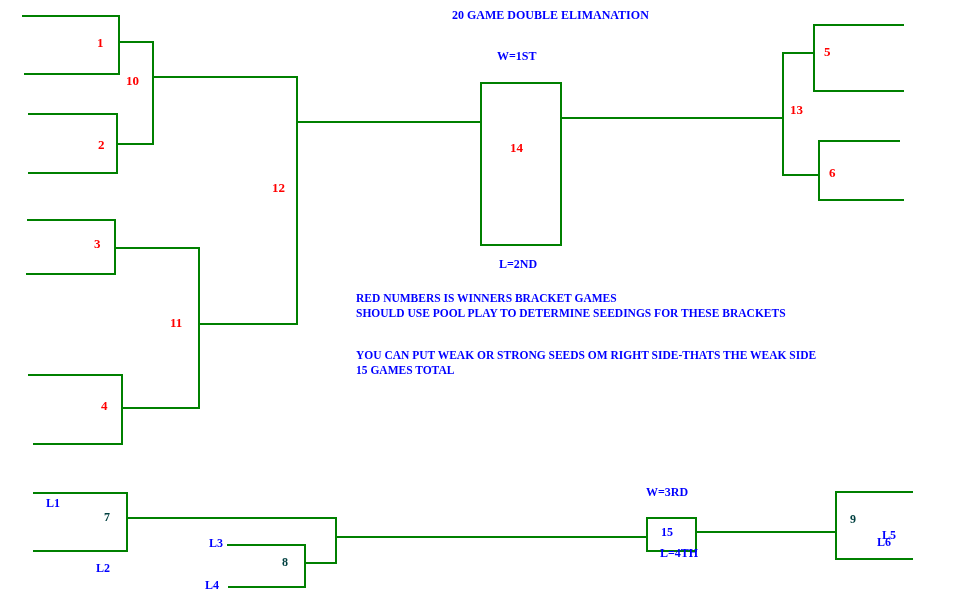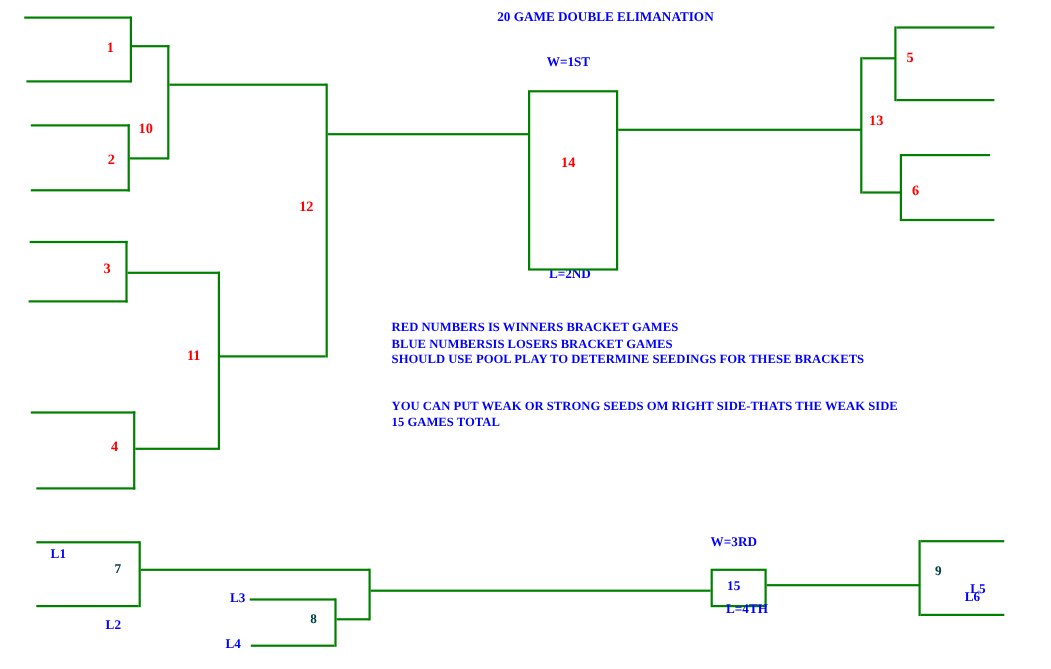--- a/index.html
+++ b/index.html
@@ -16,37 +16,37 @@
          font-size:11.5px;line-height:14.5px;white-space:nowrap;}
   .notes .gap{margin-top:28px;font-family:Liberation Serif, serif;}
 </style>
 </head>
 <body>
 
 <div id="canvas">
 
   <div class="lbl title" style="left:452px;top:9px;">20 GAME DOUBLE ELIMANATION</div>
   <div class="lbl blue" style="left:497px;top:50px;">W=1ST</div>
-  <div class="lbl blue" style="left:499px;top:243px;">L=2ND</div>
+  <div class="lbl blue" style="left:499px;top:258px;">L=2ND</div>
 
   <div class="line" style="left:22px;top:15px;width:97px;height:2px;"></div>
   <div class="line" style="left:118px;top:15px;width:2px;height:60px;"></div>
   <div class="line" style="left:24px;top:73px;width:95px;height:2px;"></div>
   <div class="line" style="left:120px;top:41px;width:34px;height:2px;"></div>
   <div class="lbl red" style="left:97px;top:36px;">1</div>
 
   <div class="line" style="left:28px;top:113px;width:90px;height:2px;"></div>
   <div class="line" style="left:116px;top:113px;width:2px;height:61px;"></div>
   <div class="line" style="left:28px;top:172px;width:90px;height:2px;"></div>
   <div class="line" style="left:118px;top:143px;width:35px;height:2px;"></div>
   <div class="lbl red" style="left:98px;top:138px;">2</div>
 
   <div class="line" style="left:152px;top:41px;width:2px;height:104px;"></div>
   <div class="line" style="left:154px;top:76px;width:143px;height:2px;"></div>
-  <div class="lbl red" style="left:126px;top:74px;margin-top:36px;">10</div>
+  <div class="lbl red" style="left:126px;top:74px;">10</div>
 
   <div class="line" style="left:27px;top:219px;width:89px;height:2px;"></div>
   <div class="line" style="left:114px;top:219px;width:2px;height:56px;"></div>
   <div class="line" style="left:26px;top:273px;width:90px;height:2px;"></div>
   <div class="line" style="left:116px;top:247px;width:84px;height:2px;"></div>
   <div class="lbl red" style="left:94px;top:237px;">3</div>
 
   <div class="line" style="left:28px;top:374px;width:95px;height:2px;"></div>
   <div class="line" style="left:121px;top:374px;width:2px;height:71px;"></div>
   <div class="line" style="left:33px;top:443px;width:90px;height:2px;"></div>
@@ -75,21 +75,20 @@
   <div class="lbl red" style="left:824px;top:45px;">5</div>
 
   <div class="line" style="left:784px;top:174px;width:35px;height:2px;"></div>
   <div class="line" style="left:818px;top:140px;width:2px;height:61px;"></div>
   <div class="line" style="left:820px;top:140px;width:80px;height:2px;"></div>
   <div class="line" style="left:820px;top:199px;width:84px;height:2px;"></div>
   <div class="lbl red" style="left:829px;top:166px;">6</div>
 
   <div class="notes">
     <div>RED NUMBERS IS WINNERS BRACKET GAMES</div>
-    <div>BLUE NUMBERSIS LOSERS BRACKET GAMES</div>
     <div>SHOULD USE POOL PLAY TO DETERMINE SEEDINGS FOR THESE BRACKETS</div>
     <div class="gap">YOU CAN PUT WEAK OR STRONG SEEDS OM RIGHT SIDE-THATS THE WEAK SIDE</div>
     <div>15 GAMES TOTAL</div>
   </div>
 
   <div class="line" style="left:33px;top:492px;width:94px;height:2px;"></div>
   <div class="line" style="left:126px;top:492px;width:2px;height:60px;"></div>
   <div class="line" style="left:33px;top:550px;width:93px;height:2px;"></div>
   <div class="lbl blue" style="left:46px;top:497px;">L1</div>
   <div class="lbl teal" style="left:104px;top:511px;">7</div>

